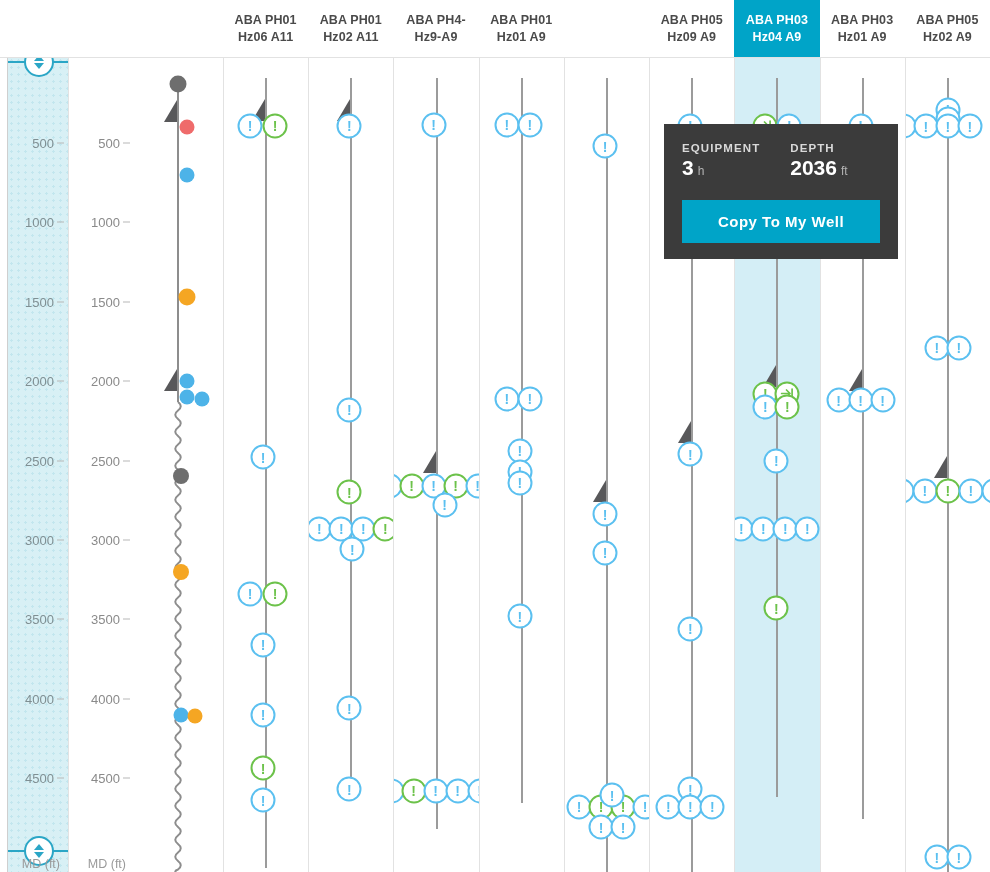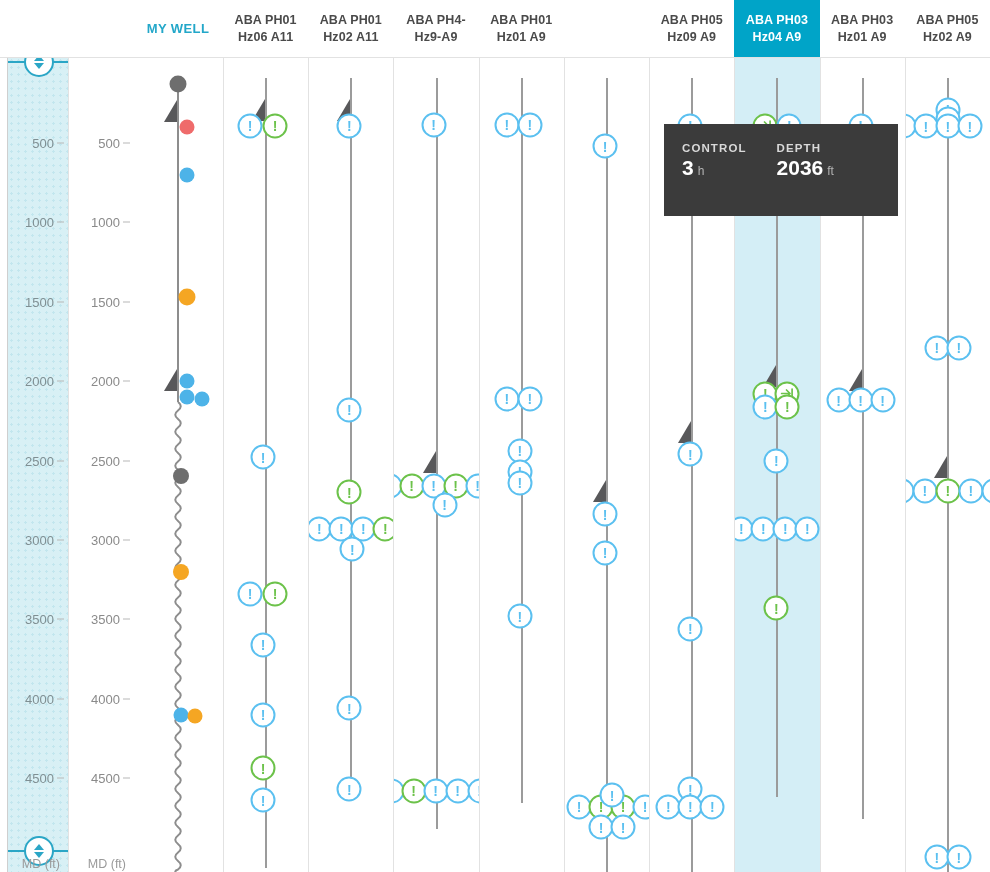--- a/index.html
+++ b/index.html
@@ -111,23 +111,20 @@
     padding:13px 0;font-size:15px;font-weight:bold;letter-spacing:.5px;
     font-family:"Liberation Sans", sans-serif;cursor:pointer;
   }
 </style>
 </head>
 <body>
 
 <div id="app">
 
   <div id="header">
-      <div class="hdr-cell mywell" style="left: 133px; width: 90px;">
-        <span class="hdr-line">MY WELL</span>
-      </div>
       <div class="hdr-cell" style="left: 223px; width: 85.2222px;">
         <span class="hdr-line">ABA PH01</span>
         <span class="hdr-line">Hz06 A11</span>
       </div>
       <div class="hdr-cell" style="left: 308.222px; width: 85.2222px;">
         <span class="hdr-line">ABA PH01</span>
         <span class="hdr-line">Hz02 A11</span>
       </div>
       <div class="hdr-cell" style="left: 393.444px; width: 85.2222px;">
         <span class="hdr-line">ABA PH4-</span>
@@ -365,29 +362,30 @@
           <div class="mk" style="top: 433.663px; left: calc(50% + 46px);">!</div>
           <div class="mk" style="top: 800.375px; left: calc(50% - 11px);">!</div>
           <div class="mk" style="top: 800.375px; left: calc(50% + 11px);">!</div>
         </div>
       </div>
   </div>
 
   <div id="tooltip">
     <div id="tt-stats">
       <div class="tt-stat">
-        <div class="tt-lab">CONTROL</div>
+        <div class="tt-lab">EQUIPMENT</div>
         <div class="tt-valrow">
           <span class="tt-val">3</span>
           <span class="tt-unit">h</span>
         </div>
       </div>
       <div class="tt-stat">
         <div class="tt-lab">DEPTH</div>
         <div class="tt-valrow">
           <span class="tt-val">2036</span>
           <span class="tt-unit">ft</span>
         </div>
       </div>
     </div>
+    <button id="tt-button">Copy To My Well</button>
   </div>
 
 </div>
 
 </body></html>

